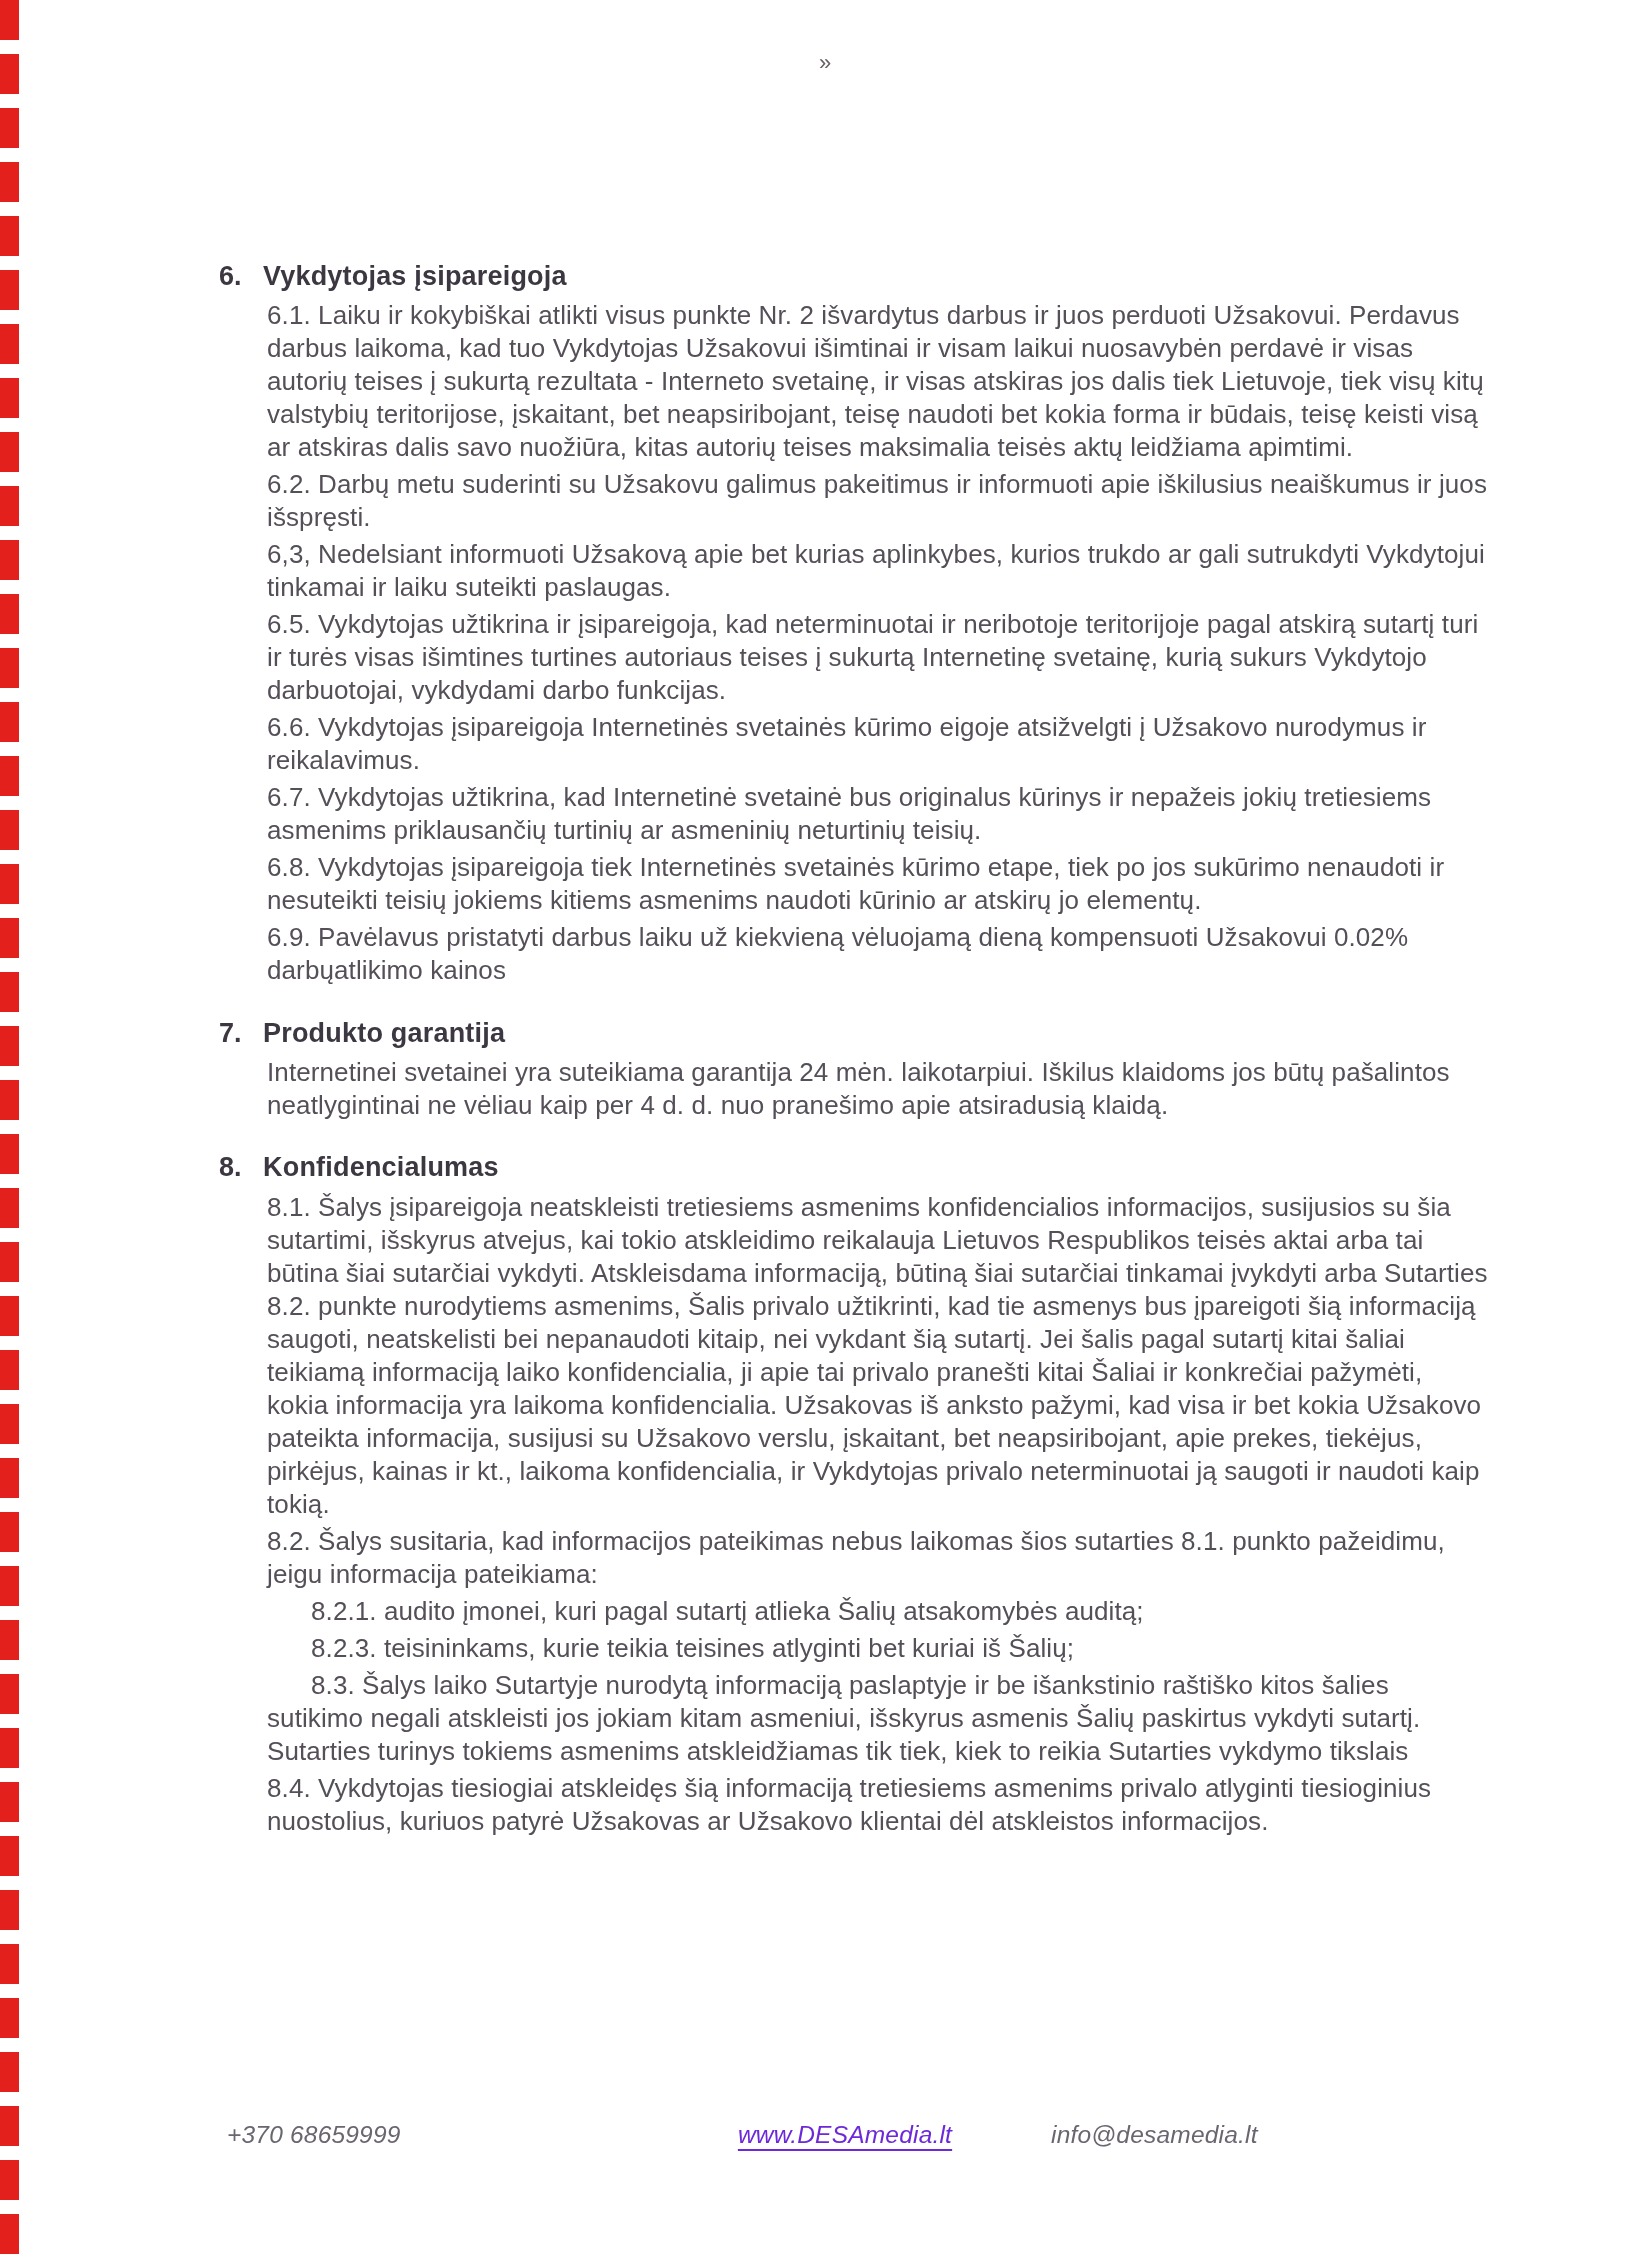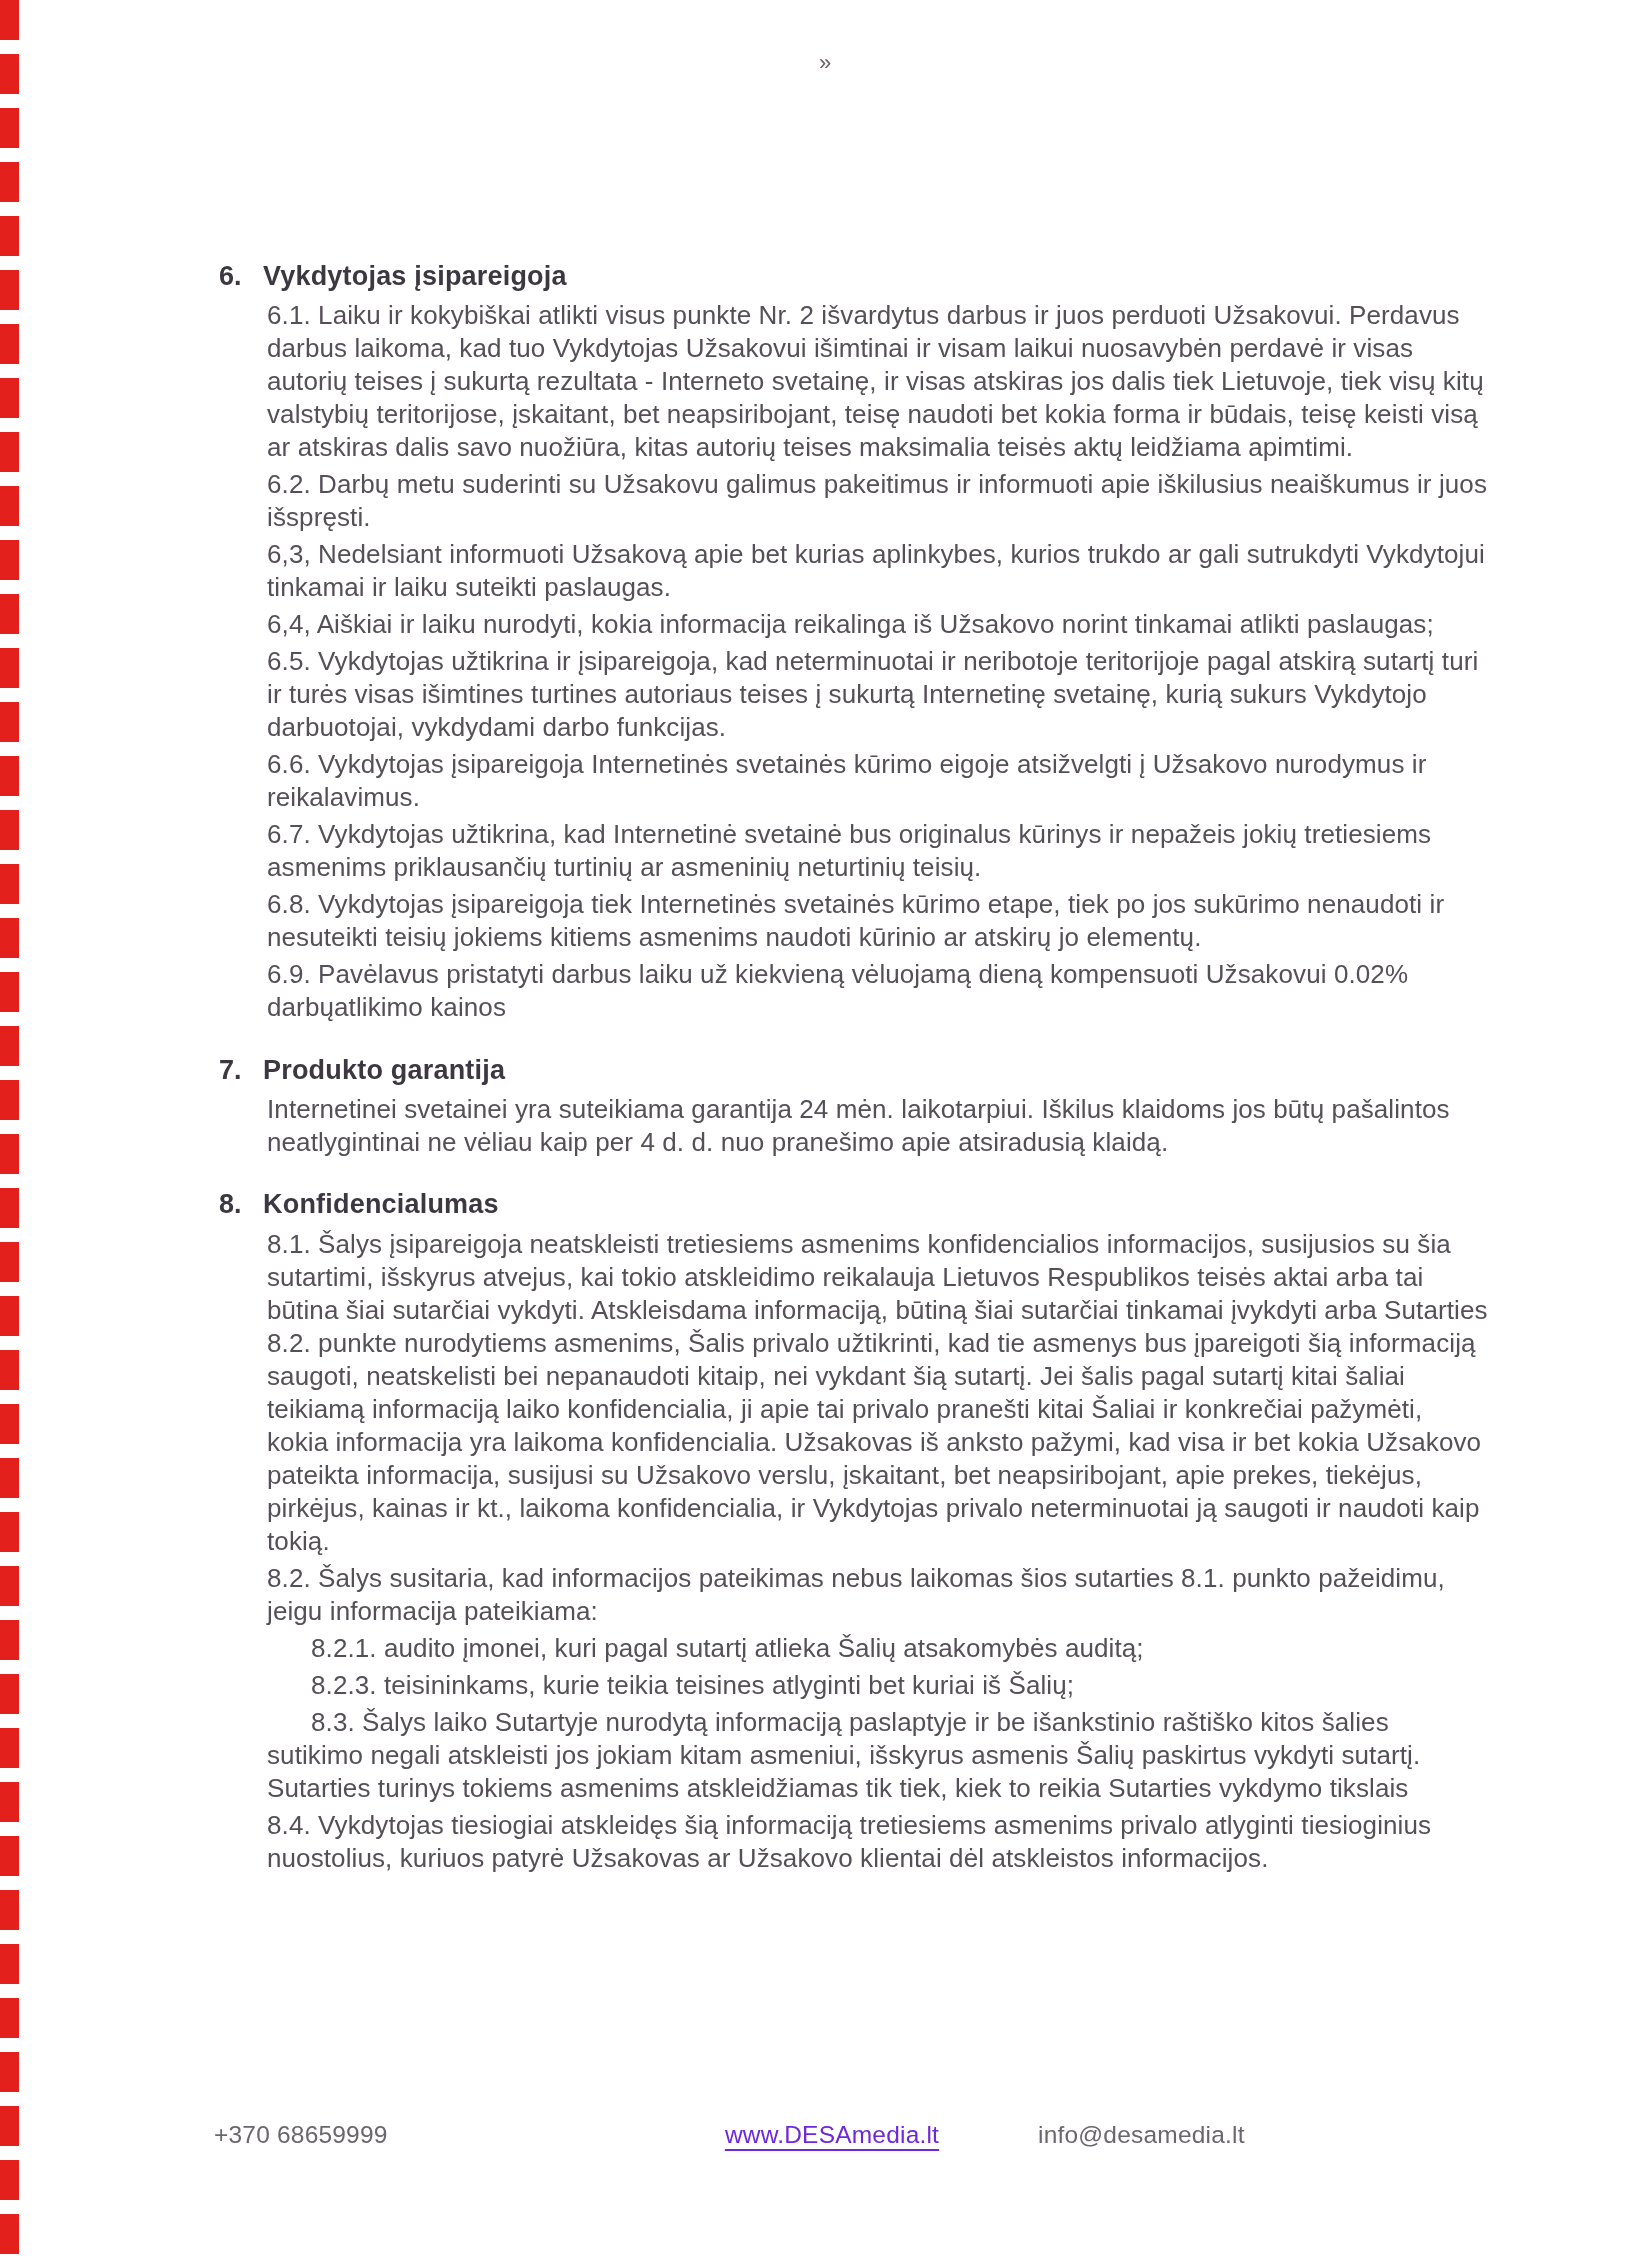--- a/index.html
+++ b/index.html
@@ -56,28 +56,29 @@
   }
   .para.sub { text-indent: 44px; }
   .speck {
     position: absolute;
     left: 819px; top: 50px;
     font-size: 22px;
     color: #6a6068;
   }
   .footer {
     position: absolute;
-    left: 214px;
+    left: 227px;
     top: 2121px;
     width: 1236px;
     display: flex;
     align-items: baseline;
     font-size: 24.5px;
     color: #6b6570;
     letter-spacing: 0.2px;
+    font-style: italic;
   }
   .footer .col { flex: 1 1 0; }
   .footer .col.center { text-align: center; }
   .footer .col.right { text-align: left; }
   .site-link {
     color: #6d28d9;
     text-decoration: underline;
     text-underline-offset: 5.8px;
     text-decoration-thickness: 1.9px;
     cursor: pointer;
@@ -94,21 +95,20 @@
 
   <div class="content">
 
     <div class="section">
       <div class="sec-num">6.</div>
       <div class="sec-body">
         <h2 class="sec-title">Vykdytojas įsipareigoja</h2>
         <p class="para">6.1. Laiku ir kokybiškai atlikti visus punkte Nr. 2 išvardytus darbus ir juos perduoti Užsakovui. Perdavus darbus laikoma, kad tuo Vykdytojas Užsakovui išimtinai ir visam laikui nuosavy­bėn perdavė ir visas autorių teises į sukurtą rezultata - Interneto svetainę, ir visas atskiras jos dalis tiek Lietuvoje, tiek visų kitų valstybių teritorijose, įskaitant, bet neapsiribojant, teisę naudoti bet kokia forma ir būdais, teisę keisti visą ar atskiras dalis savo nuožiūra, kitas au­torių teises maksimalia teisės aktų leidžiama apimtimi.</p>
         <p class="para">6.2. Darbų metu suderinti su Užsakovu galimus pakeitimus ir informuoti apie iškilusius neaiškumus ir juos išspręsti.</p>
         <p class="para">6,3, Nedelsiant informuoti Užsakovą apie bet kurias aplinkybes, kurios trukdo ar gali sutrukdyti Vykdytojui tinkamai ir laiku suteikti paslaugas.</p>
-        <p class="para">6,4, Aiškiai ir laiku nurodyti, kokia informacija reikalinga iš Užsakovo norint tinkamai atlikti paslaugas;</p>
         <p class="para">6.5. Vykdytojas užtikrina ir įsipareigoja, kad neterminuotai ir neribotoje teritorijoje pagal atskirą sutartį turi ir turės visas išimtines turtines autoriaus teises į sukurtą Internetinę sve­tainę, kurią sukurs Vykdytojo darbuotojai, vykdydami darbo funkcijas.</p>
         <p class="para">6.6. Vykdytojas įsipareigoja Internetinės svetainės kūrimo eigoje atsižvelgti į Užsakovo nurodymus ir reikalavimus.</p>
         <p class="para">6.7. Vykdytojas užtikrina, kad Internetinė svetainė bus originalus kūrinys ir nepažeis jokių tretiesiems asmenims priklausančių turtinių ar asmeninių neturtinių teisių.</p>
         <p class="para">6.8. Vykdytojas įsipareigoja tiek Internetinės svetainės kūrimo etape, tiek po jos sukūrimo nenaudoti ir nesuteikti teisių jokiems kitiems asmenims naudoti kūrinio ar atskirų jo ele­mentų.</p>
         <p class="para">6.9. Pavėlavus pristatyti darbus laiku už kiekvieną vėluojamą dieną kompensuoti Užsakovui 0.02% darbųatlikimo kainos</p>
       </div>
     </div>
 
     <div class="section">
       <div class="sec-num">7.</div>

